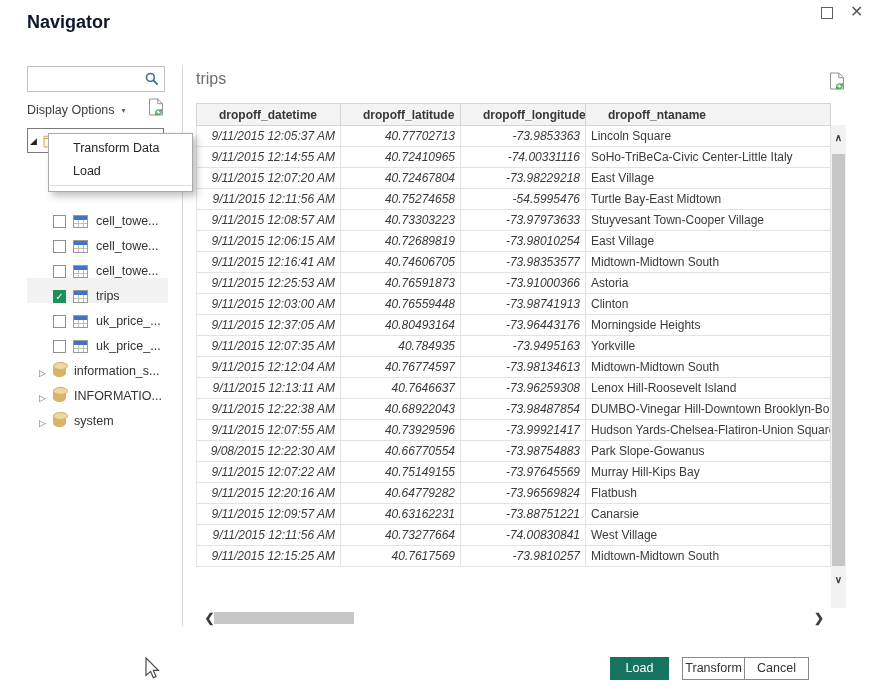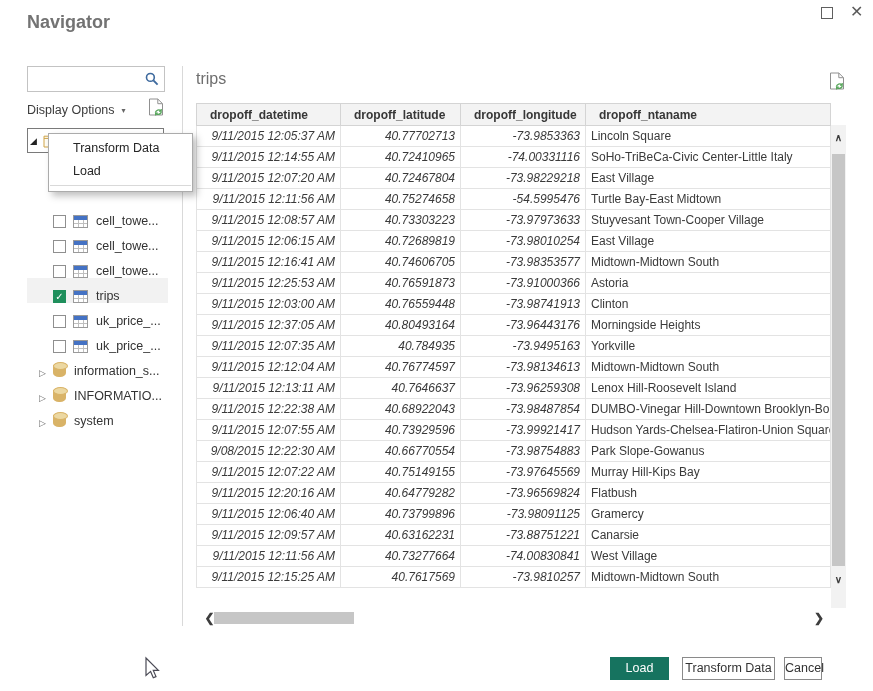--- a/index.html
+++ b/index.html
@@ -1,21 +1,21 @@
 <!DOCTYPE html>
 <html style="--accent: #16735F; --check-green: #1F8F5C; --icon-blue: #4472C4; --tan: #D9B367;"><head>
 <meta charset="utf-8">
 <style>
   *{box-sizing:border-box;margin:0;padding:0}
   html,body{width:873px;height:691px;background:#fff;overflow:hidden;
     font-family:"Liberation Sans",sans-serif;color:#333;position:relative}
   .abs{position:absolute}
 
   
-  .dlg-title{left:27px;top:12px;font-size:18px;font-weight:700;color:#737373}
+  .dlg-title{left:27px;top:12px;font-size:18px;font-weight:700;color:#0f172a}
   .win-max{left:821px;top:7px;width:12px;height:12px;border:1.4px solid #5f5f5f;cursor:pointer}
   .win-close{left:850px;top:2px;font-size:16px;color:#5a5a5a;cursor:pointer;line-height:20px}
 
   
   .search-box{left:27px;top:66px;width:138px;height:26px;border:1px solid #c3c3c3;background:#fff}
   .search-box input{position:absolute;left:4px;top:1px;width:110px;height:22px;border:0;outline:0;
     font-size:12px;font-family:"Liberation Sans",sans-serif}
   .search-box svg{position:absolute;right:5px;top:5px}
   .disp-opts{left:27px;top:100px;width:138px;height:20px;display:flex;align-items:center;font-size:12.5px;color:#3c3c3c}
   .disp-caret{font-size:8px;color:#666;margin-left:7px}
@@ -52,40 +52,40 @@
     box-shadow:4px 4px 7px rgba(0,0,0,.25);padding:3px 0}
   .menu-item{height:23px;line-height:23px;padding-left:24px;font-size:12.5px;color:#262626;cursor:pointer}
   .menu-sep{height:1px;background:#d9d9d9;margin:2px 1px}
 
   
   .preview-title{left:196px;top:70px;font-size:16px;color:#6e6e6e}
   .preview-refresh{left:829px;top:72px;cursor:pointer}
   table.preview{position:absolute;left:196px;top:103px;width:634px;border-collapse:collapse;
     table-layout:fixed;font-size:12px;background:#fff}
   table.preview th{background:#f3f3f3;border:1px solid #d4d4d4;font-weight:700;text-align:left;
-    height:22px;padding:0 13px;color:#373737;white-space:nowrap;overflow:hidden}
+    height:22px;padding:0 22px;color:#373737;white-space:nowrap;overflow:hidden}
   table.preview td{border:1px solid #e3e3e3;height:21px;padding:0 5px;white-space:nowrap;overflow:hidden;color:#3a3a3a}
   td.cell-num{text-align:right;font-style:italic}
 
   
   .vscroll{left:831px;top:125px;width:15px;height:483px;background:#f2f2f2}
   .vthumb{position:absolute;left:1px;top:29px;width:13px;height:412px;background:#c6c6c6}
   .sbtn{position:absolute;color:#3d3d3d;font-weight:700;font-size:10px;width:15px;text-align:center;cursor:pointer}
   .vup{top:7px;left:0}.vdown{top:449px;left:0}
   .hscroll{left:196px;top:610px;width:634px;height:16px;background:#fff}
   .hthumb{position:absolute;left:18px;top:2px;width:140px;height:12px;background:#c6c6c6}
   .hleft{left:6px;top:1px;font-size:12px}.hright{right:6px;top:1px;font-size:12px;left:auto;width:auto}
 
   
   .btn{position:absolute;top:657px;height:23px;font-size:12.5px;font-family:"Liberation Sans",sans-serif;
     text-align:center;line-height:21px;cursor:pointer;border:1px solid #8a8a8a;background:#fff;color:#333}
   .btn.primary{background:var(--accent,#16735f);border-color:var(--accent,#16735f);color:#fff}
   .btn-load{left:610px;width:59px}
   .btn-transform{left:682px;width:93px}
-  .btn-cancel{left:784px;width:38px}
+  .btn-cancel{left:744px;width:65px}
 
   .cursor{left:143px;top:656px;z-index:40;pointer-events:none}
 </style>
 </head>
 <body>
 
 <div class="abs dlg-title">Navigator</div>
 <div class="abs win-max"></div>
 <div class="abs win-close">✕</div>
 
@@ -306,26 +306,20 @@
         <td class="cell-num">-73.97645569</td>
         <td class="cell-text">Murray Hill-Kips Bay</td>
       </tr>
       <tr>
         <td class="cell-num">9/11/2015 12:20:16 AM</td>
         <td class="cell-num">40.64779282</td>
         <td class="cell-num">-73.96569824</td>
         <td class="cell-text">Flatbush</td>
       </tr>
       <tr>
-        <td class="cell-num">9/11/2015 12:06:40 AM</td>
-        <td class="cell-num">40.73799896</td>
-        <td class="cell-num">-73.98091125</td>
-        <td class="cell-text">Gramercy</td>
-      </tr>
-      <tr>
         <td class="cell-num">9/11/2015 12:09:57 AM</td>
         <td class="cell-num">40.63162231</td>
         <td class="cell-num">-73.88751221</td>
         <td class="cell-text">Canarsie</td>
       </tr>
       <tr>
         <td class="cell-num">9/11/2015 12:11:56 AM</td>
         <td class="cell-num">40.73277664</td>
         <td class="cell-num">-74.00830841</td>
         <td class="cell-text">West Village</td>

